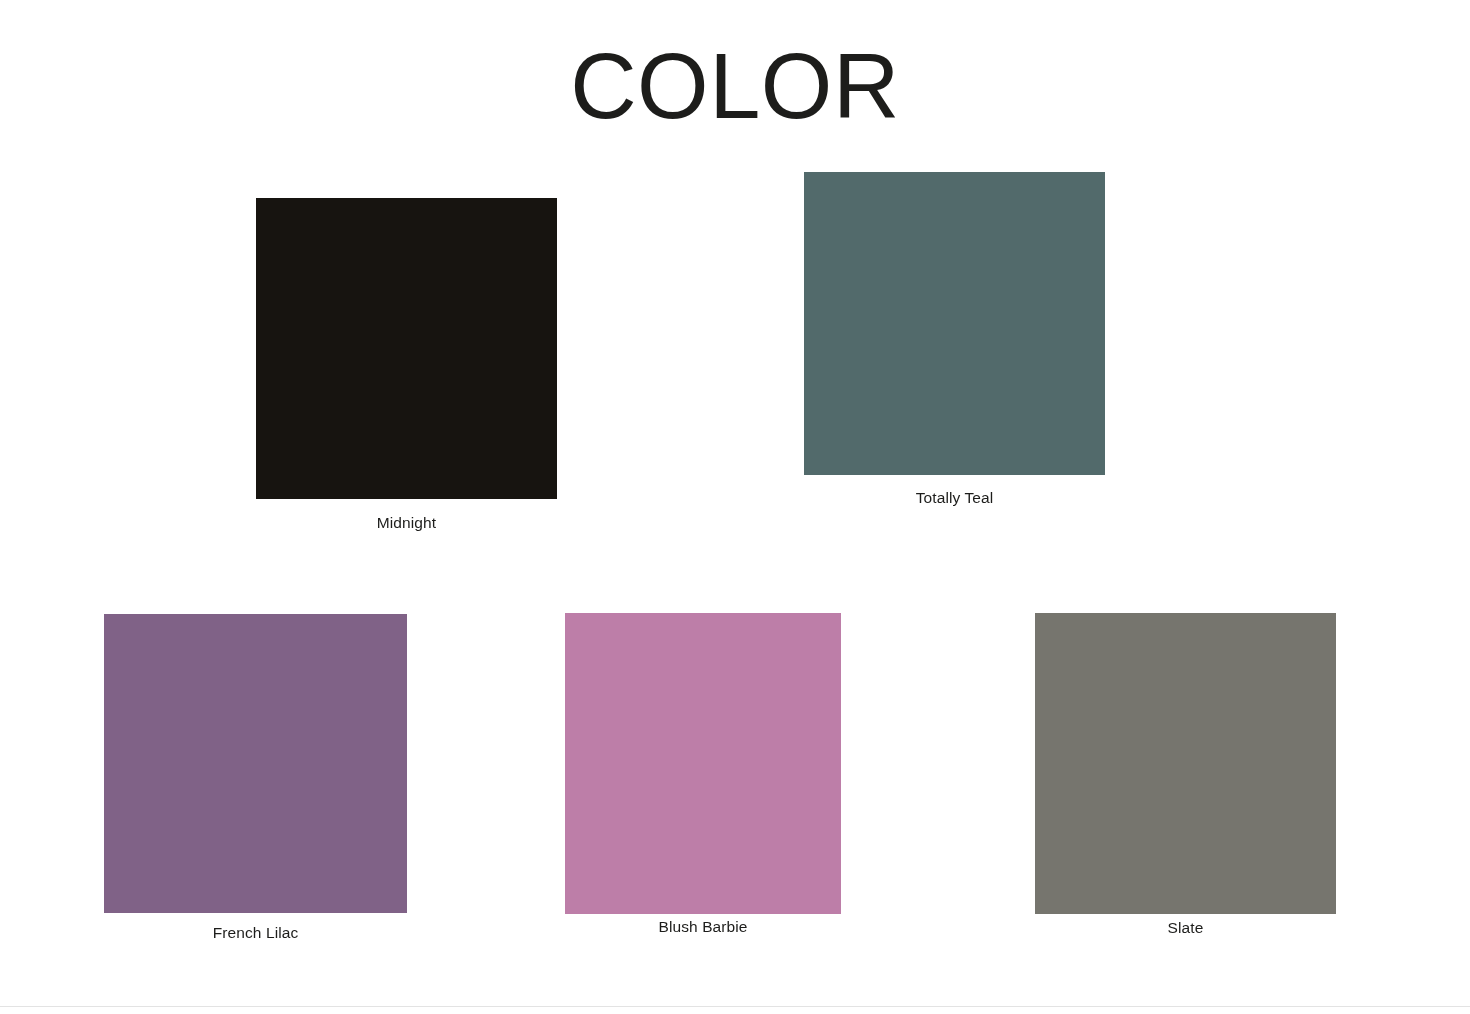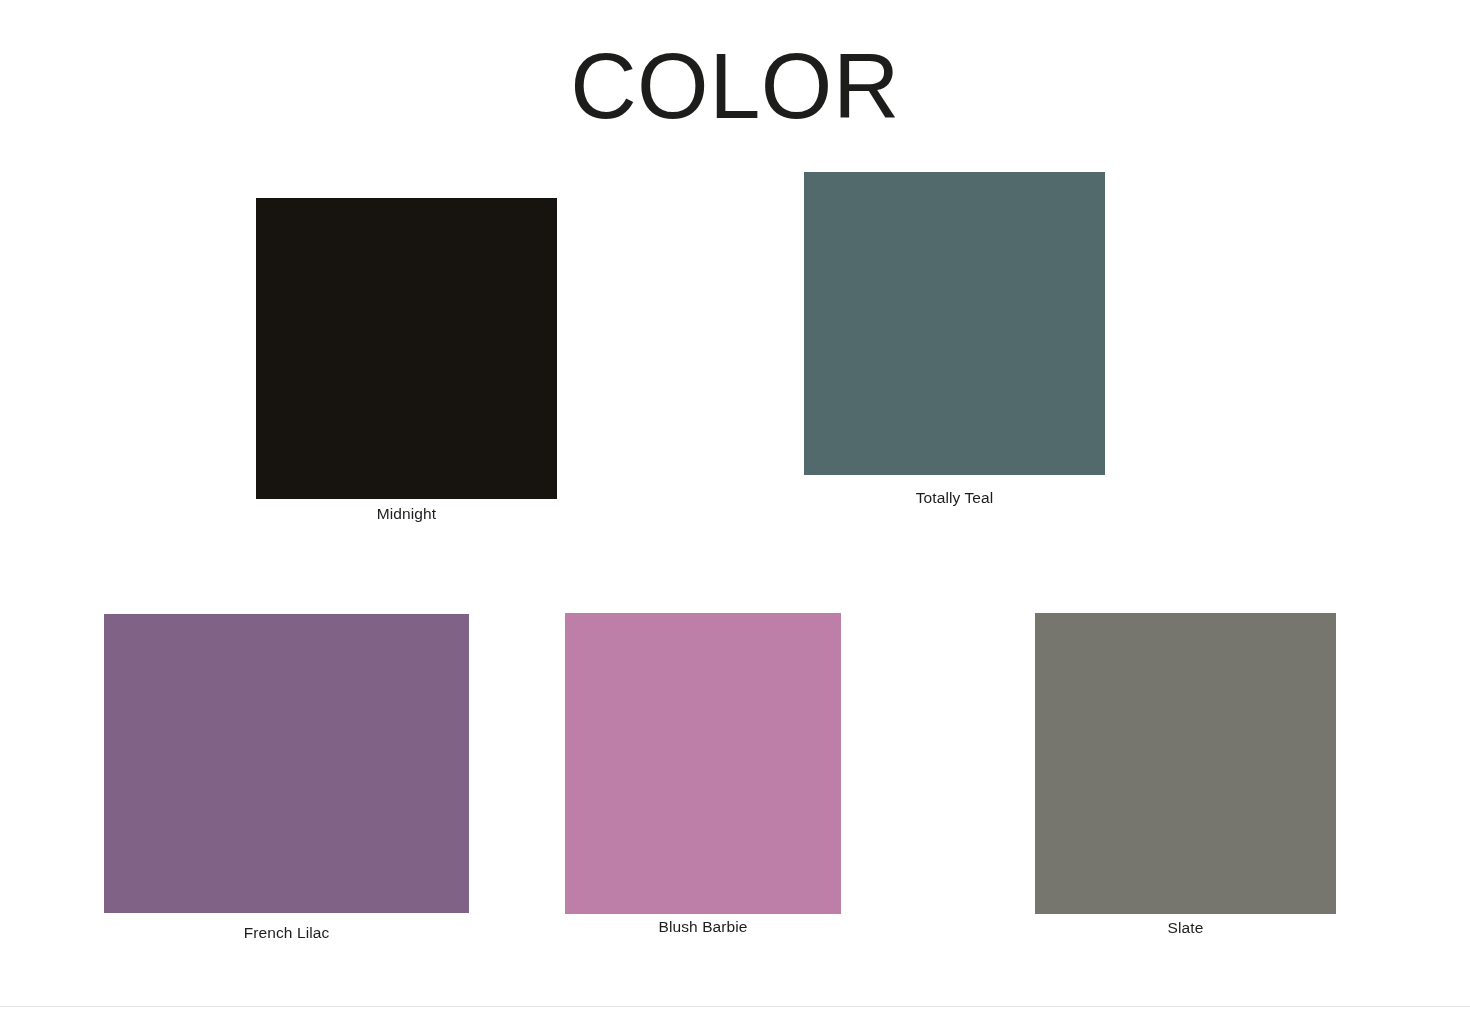--- a/index.html
+++ b/index.html
@@ -53,26 +53,26 @@
     transform: translateX(-50%);
     white-space: nowrap;
     font-size: 15.5px;
     font-weight: 400;
     color: #1d1d1b;
     letter-spacing: 0.1px;
   }
 
   
   #group-midnight      { left: 256px; top: 198px; width: 301px; height: 301px; }
-  #group-midnight      .swatch-label { top: 307px; text-align: center; }
+  #group-midnight      .swatch-label { top: 316px; text-align: center; }
 
   #group-totally-teal  { left: 804px; top: 172px; width: 301px; height: 303px; }
   #group-totally-teal  .swatch-label { top: 317px; }
 
-  #group-french-lilac  { left: 104px; top: 614px; width: 365px; height: 299px; }
+  #group-french-lilac  { left: 104px; top: 614px; width: 303px; height: 299px; }
   #group-french-lilac  .swatch-label { top: 310px; }
 
   #group-blush-barbie  { left: 565px; top: 613px; width: 276px; height: 301px; }
   #group-blush-barbie  .swatch-label { top: 305px; }
 
   #group-slate         { left: 1035px; top: 613px; width: 301px; height: 301px; }
   #group-slate         .swatch-label { top: 306px; }
 
   
   .page-divider {

